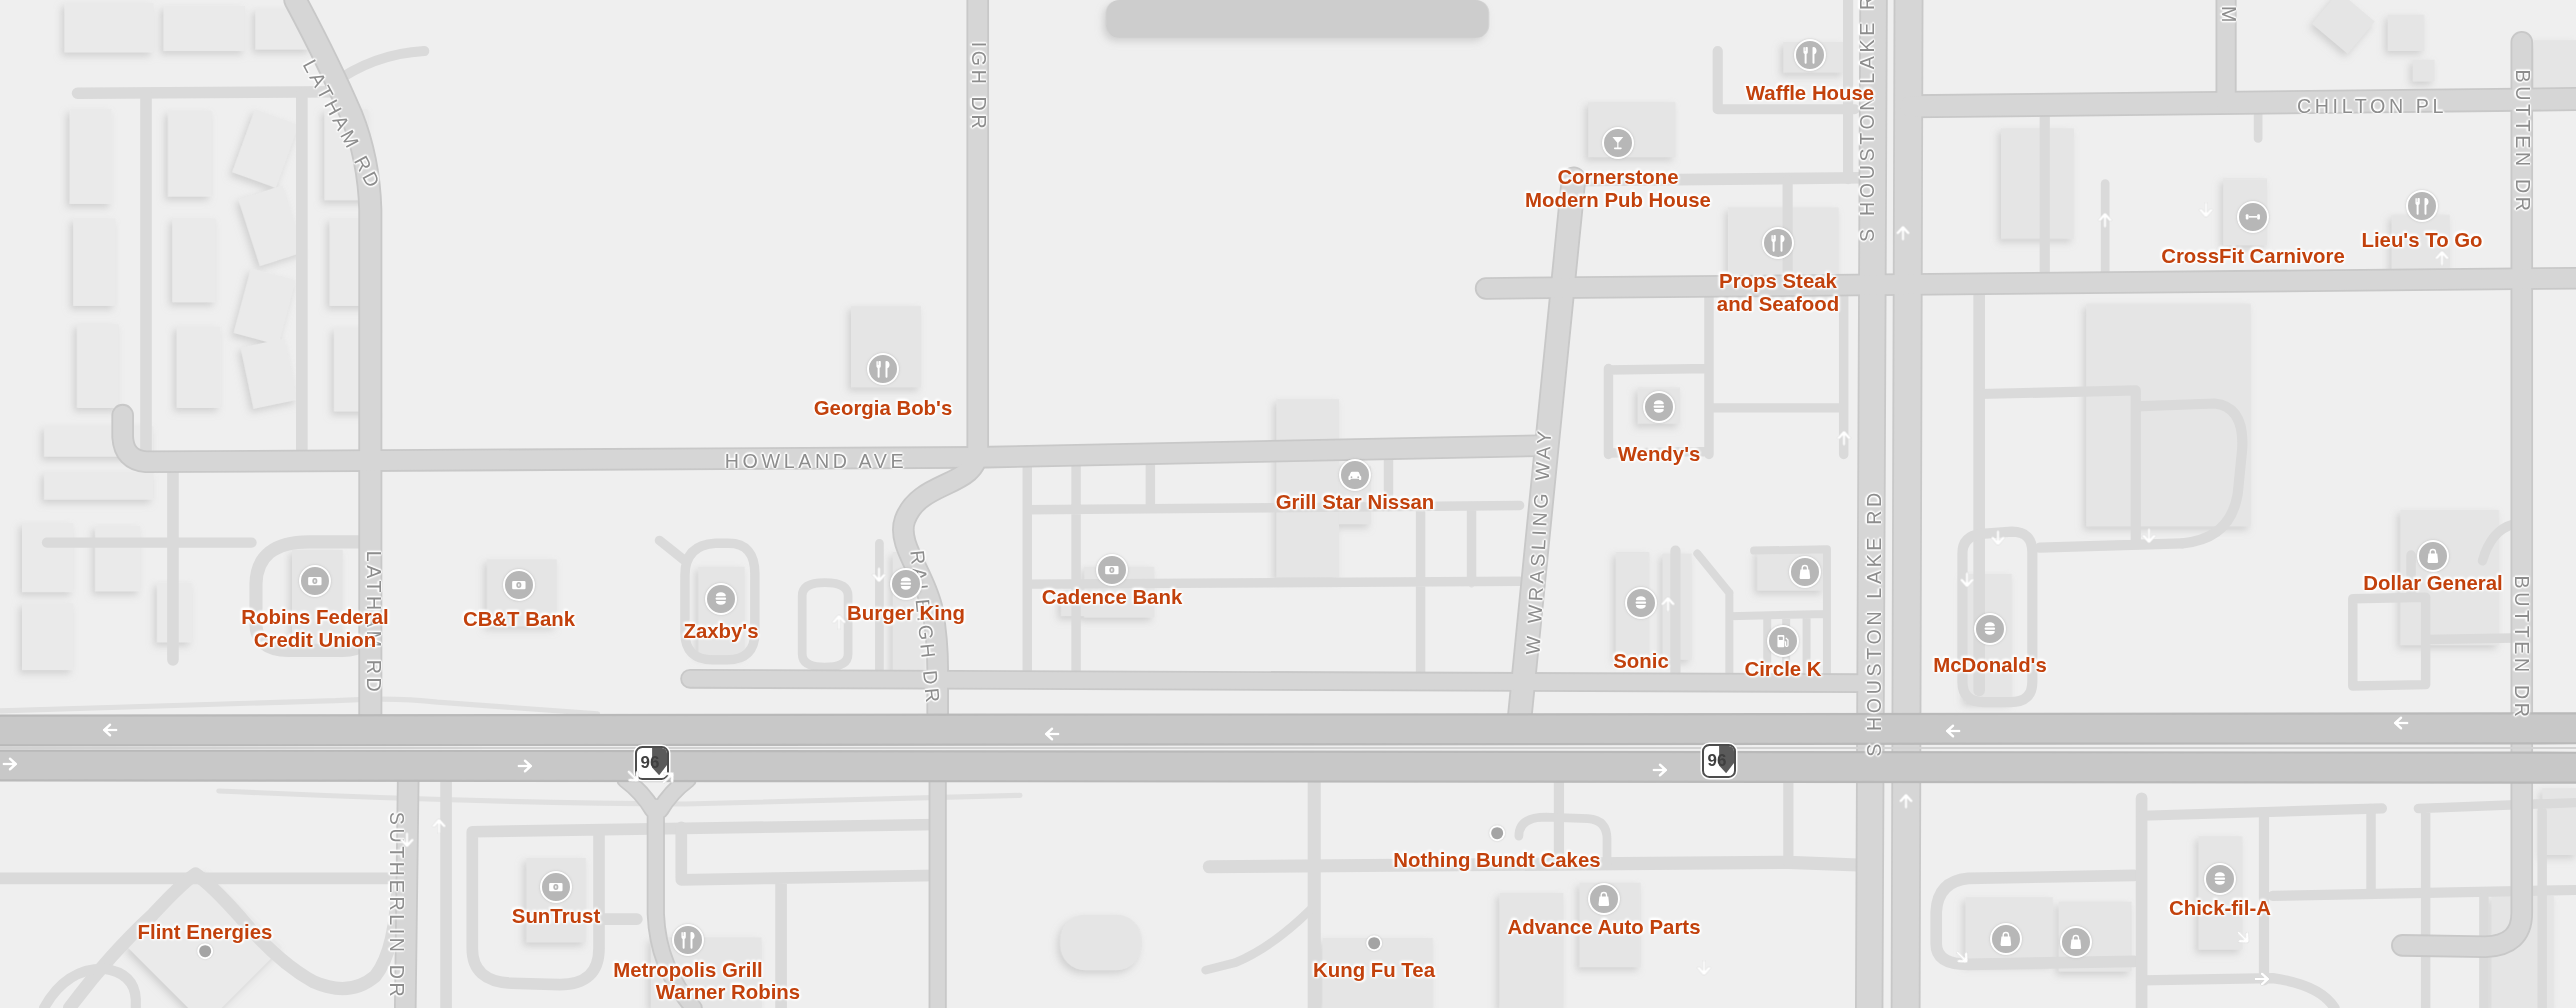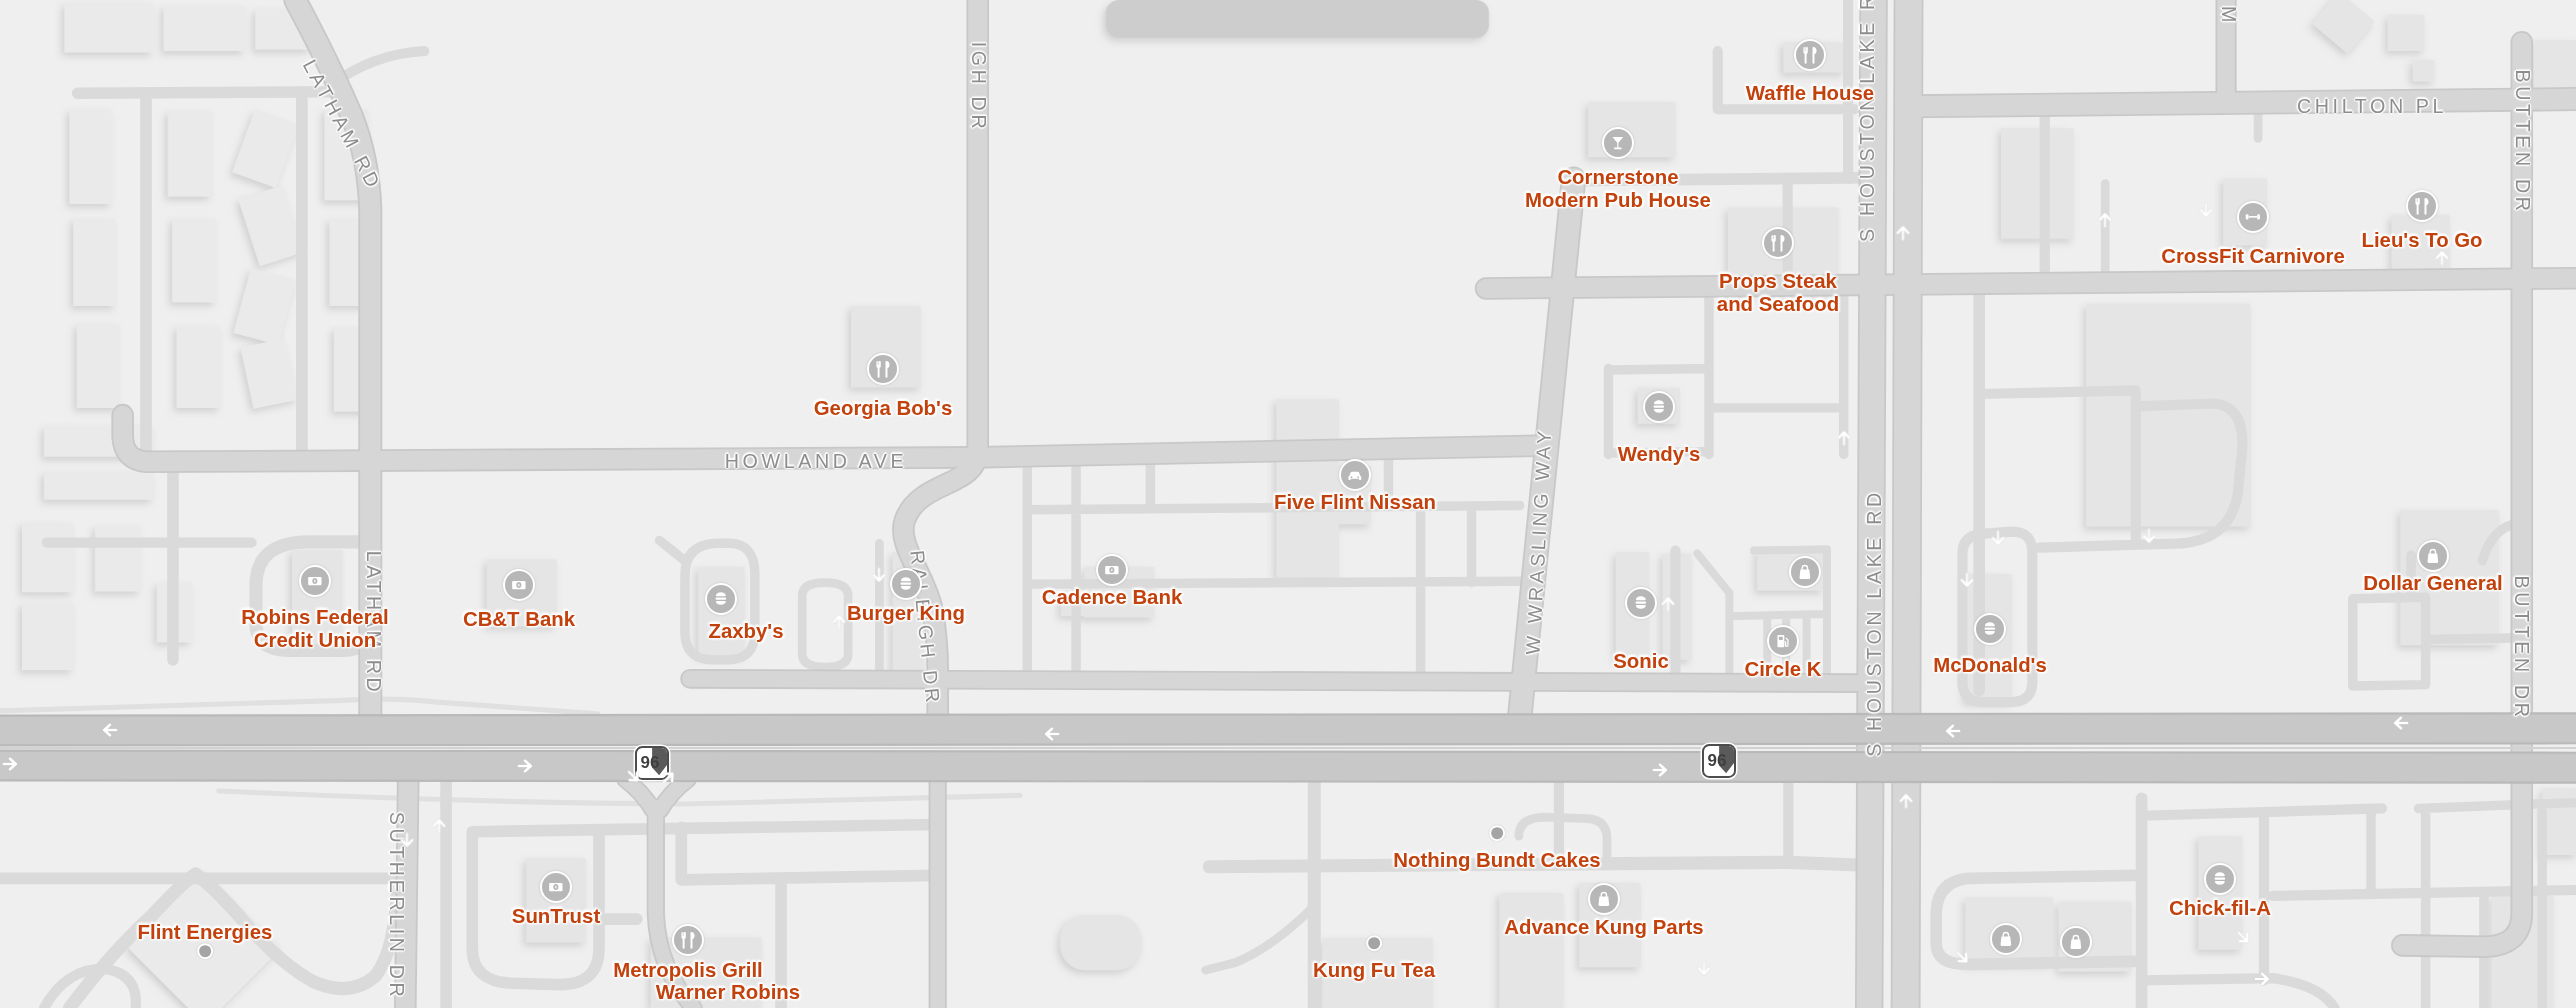--- a/index.html
+++ b/index.html
@@ -287,21 +287,21 @@
         </svg>
       </div>
       <div class="poi-label" style="left: 1659px; top: 454px;">Wendy's</div>
       <div class="poi-icon" style="left: 1355px; top: 475px;">
         <svg viewBox="0 0 20 20" aria-hidden="true">
           <path d="M4.5 11l1.2-3.2c.2-.6.8-1 1.4-1h5.8c.6 0 1.2.4 1.4 1L15.5 11c.6.1 1 .6 1 1.2v2.4c0 .4-.3.7-.7.7h-.9c-.4 0-.7-.3-.7-.7v-.6H5.8v.6c0 .4-.3.7-.7.7h-.9c-.4 0-.7-.3-.7-.7v-2.4c0-.6.4-1.1 1-1.2z" fill="#fff"></path>
           <circle cx="6.6" cy="12.4" r="0.9" fill="#b7b7b7"></circle>
           <circle cx="13.4" cy="12.4" r="0.9" fill="#b7b7b7"></circle>
         </svg>
       </div>
-      <div class="poi-label" style="left: 1355px; top: 502px;">Five Flint Nissan</div>
+      <div class="poi-label" style="left: 1355px; top: 502px;">Grill Star Nissan</div>
       <div class="poi-icon" style="left: 315px; top: 581px;">
         <svg viewBox="0 0 20 20" aria-hidden="true">
           <rect x="3.2" y="6" width="13.6" height="8.4" rx="1.2" fill="#fff"></rect>
           <ellipse cx="10" cy="10.2" rx="2.6" ry="3" fill="#b7b7b7"></ellipse>
           <rect x="9.4" y="8.9" width="1.2" height="2.6" fill="#fff"></rect>
         </svg>
       </div>
       <div class="poi-label" style="left: 315px; top: 617px;">Robins Federal</div>
       <div class="poi-label" style="left: 315px; top: 640px;">Credit Union</div>
       <div class="poi-icon" style="left: 519px; top: 585px;">
@@ -312,21 +312,21 @@
         </svg>
       </div>
       <div class="poi-label" style="left: 519px; top: 619px;">CB&amp;T Bank</div>
       <div class="poi-icon" style="left: 721px; top: 599px;">
         <svg viewBox="0 0 20 20" aria-hidden="true">
           <path fill="#fff" d="M5 6.6c0-1.9 2.2-3.4 5-3.4s5 1.5 5 3.4c0 .4-.3.7-.7.7H5.7c-.4 0-.7-.3-.7-.7z"></path>
           <rect fill="#fff" x="4.6" y="8.7" width="10.8" height="2.2" rx="1.1"></rect>
           <path fill="#fff" d="M5.7 12.3h8.6c.4 0 .7.3.7.7 0 1.6-1.9 2.9-5 2.9s-5-1.3-5-2.9c0-.4.3-.7.7-.7z"></path>
         </svg>
       </div>
-      <div class="poi-label" style="left: 746px; top: 631px;">Zaxby's</div>
+      <div class="poi-label" style="left: 721px; top: 631px;">Zaxby's</div>
       <div class="poi-icon" style="left: 906px; top: 584px;">
         <svg viewBox="0 0 20 20" aria-hidden="true">
           <path fill="#fff" d="M5 6.6c0-1.9 2.2-3.4 5-3.4s5 1.5 5 3.4c0 .4-.3.7-.7.7H5.7c-.4 0-.7-.3-.7-.7z"></path>
           <rect fill="#fff" x="4.6" y="8.7" width="10.8" height="2.2" rx="1.1"></rect>
           <path fill="#fff" d="M5.7 12.3h8.6c.4 0 .7.3.7.7 0 1.6-1.9 2.9-5 2.9s-5-1.3-5-2.9c0-.4.3-.7.7-.7z"></path>
         </svg>
       </div>
       <div class="poi-label" style="left: 906px; top: 613px;">Burger King</div>
       <div class="poi-icon" style="left: 1112px; top: 570px;">
         <svg viewBox="0 0 20 20" aria-hidden="true">
@@ -393,21 +393,21 @@
       <div class="poi-dot" style="left: 1497px; top: 833px;"></div>
       <div class="poi-label" style="left: 1497px; top: 860px;">Nothing Bundt Cakes</div>
       <div class="poi-dot" style="left: 1374px; top: 943px;"></div>
       <div class="poi-label" style="left: 1374px; top: 970px;">Kung Fu Tea</div>
       <div class="poi-icon" style="left: 1604px; top: 899px;">
         <svg viewBox="0 0 20 20" aria-hidden="true">
           <path d="M5.5 7.5h9l.9 8.2c.1.9-.6 1.6-1.5 1.6H6.1c-.9 0-1.6-.7-1.5-1.6l.9-8.2z" fill="#fff"></path>
           <path d="M7.3 8.6V6.2a2.7 2.7 0 0 1 5.4 0v2.4" fill="none" stroke="#fff" stroke-width="1.4"></path>
         </svg>
       </div>
-      <div class="poi-label" style="left: 1604px; top: 927px;">Advance Kung Parts</div>
+      <div class="poi-label" style="left: 1604px; top: 927px;">Advance Auto Parts</div>
       <div class="poi-icon" style="left: 2220px; top: 879px;">
         <svg viewBox="0 0 20 20" aria-hidden="true">
           <path fill="#fff" d="M5 6.6c0-1.9 2.2-3.4 5-3.4s5 1.5 5 3.4c0 .4-.3.7-.7.7H5.7c-.4 0-.7-.3-.7-.7z"></path>
           <rect fill="#fff" x="4.6" y="8.7" width="10.8" height="2.2" rx="1.1"></rect>
           <path fill="#fff" d="M5.7 12.3h8.6c.4 0 .7.3.7.7 0 1.6-1.9 2.9-5 2.9s-5-1.3-5-2.9c0-.4.3-.7.7-.7z"></path>
         </svg>
       </div>
       <div class="poi-label" style="left: 2220px; top: 908px;">Chick-fil-A</div>
       <div class="poi-icon" style="left: 2006px; top: 939px;">
         <svg viewBox="0 0 20 20" aria-hidden="true">

